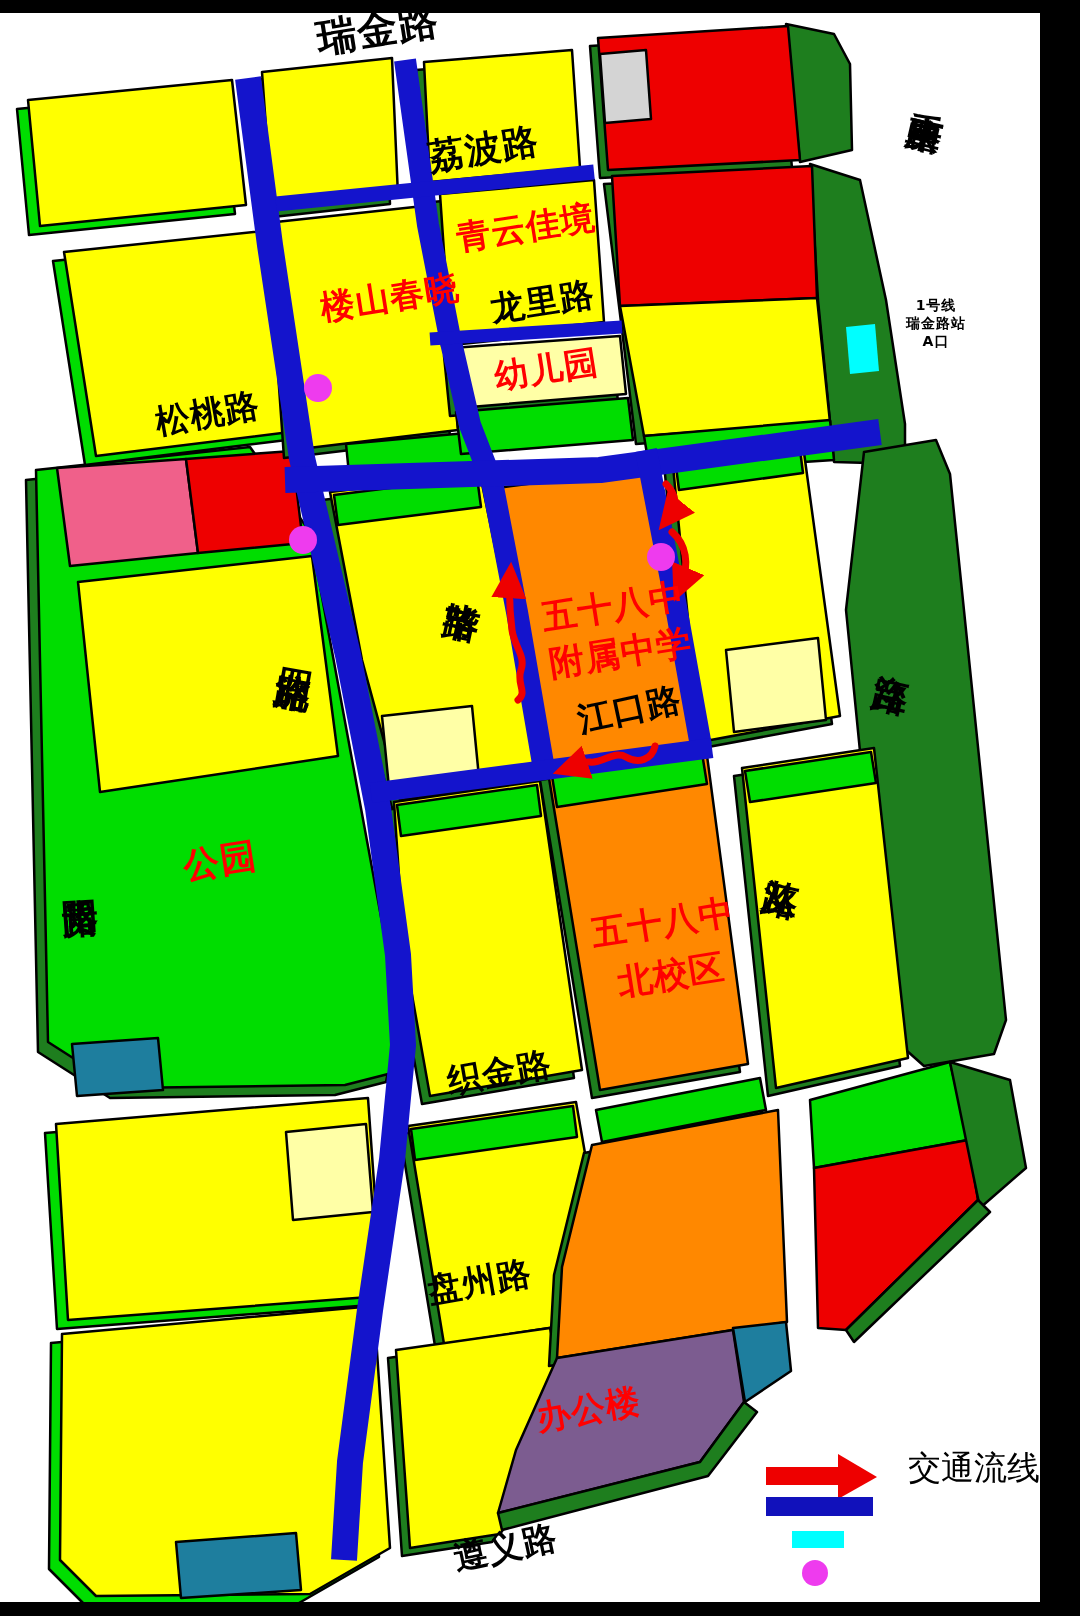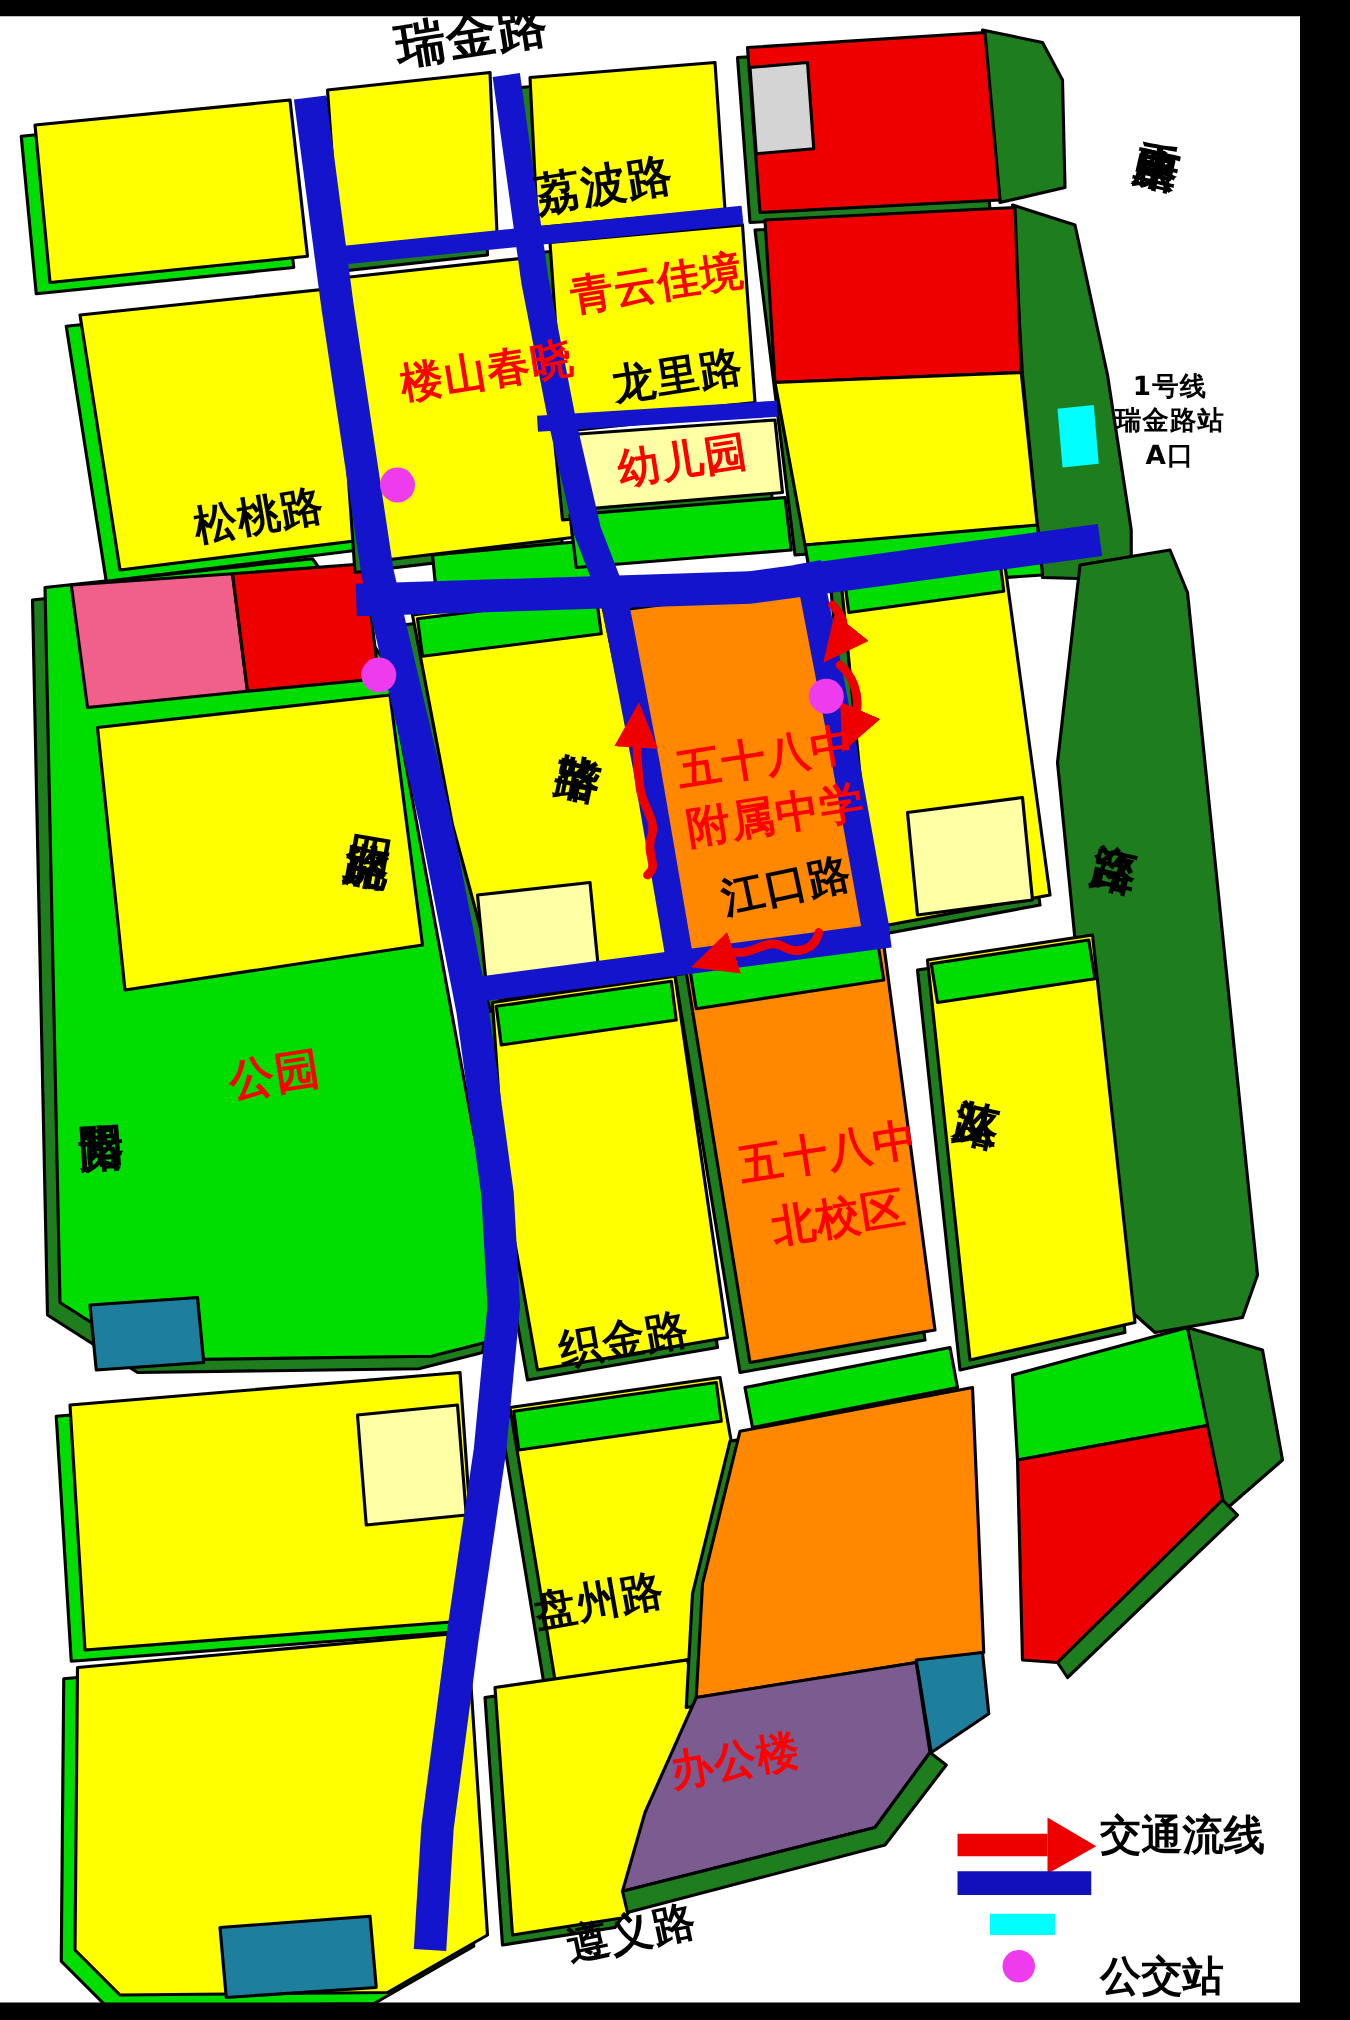--- a/index.html
+++ b/index.html
@@ -9,21 +9,21 @@
   }
   #mapsvg{position:absolute;left:0;top:0;}
   .frame{position:absolute;background:#000;}
   .lbl{
     position:absolute;font-weight:bold;white-space:nowrap;color:#000;
     transform-origin:50% 50%;line-height:1.05;letter-spacing:1px;
   }
   .red{color:#FF0000;}
   .vert{writing-mode:vertical-rl;text-orientation:upright;letter-spacing:2px;}
   .center{text-align:center;white-space:normal;}
-  .legend-lbl{position:absolute;font-weight:bold;color:#000;width:160px;text-align:left;}
+  .legend-lbl{position:absolute;font-weight:normal;color:#000;width:160px;text-align:right;}
 </style>
 </head>
 <body>
 
 <div id="stage">
 
 <svg id="mapsvg" width="1080" height="1616" viewBox="0 0 1080 1616">
   <defs>
     <marker id="ah" markerWidth="6" markerHeight="6" refX="2.6" refY="2.5" orient="auto">
       <path d="M0,0 L5.2,2.5 L0,5 Z" fill="#EE0000"></path>
@@ -200,21 +200,21 @@
 
   <div class="lbl" style="left:316px;top:8px;font-size:40px;transform:rotate(-9deg);">瑞金路</div>
   <div class="lbl" style="left:428px;top:130px;font-size:36px;transform:rotate(-9deg);">荔波路</div>
   <div class="lbl vert" style="left:916px;top:86px;font-size:35px;transform:rotate(13deg);">重庆中路</div>
   <div class="lbl red" style="left:456px;top:210px;font-size:34px;transform:rotate(-9deg);">青云佳境</div>
   <div class="lbl" style="left:490px;top:284px;font-size:34px;transform:rotate(-9deg);">龙里路</div>
   <div class="lbl red" style="left:320px;top:280px;font-size:34px;transform:rotate(-9deg);">楼山春晓</div>
   <div class="lbl red" style="left:494px;top:352px;font-size:34px;transform:rotate(-9deg);">幼儿园</div>
   <div class="lbl" style="left:155px;top:396px;font-size:34px;transform:rotate(-10deg);">松桃路</div>
 
-  <div class="lbl center" style="left:858px;top:296px;width:156px;font-size:21px;line-height:1.3;">
+  <div class="lbl center" style="left:858px;top:296px;width:156px;font-size:14px;line-height:1.3;">
     <div>1号线</div>
     <div>瑞金路站</div>
     <div>A口</div>
   </div>
 
   <div class="lbl vert" style="left:452px;top:575px;font-size:36px;transform:rotate(12deg);">毕节路</div>
   <div class="lbl vert" style="left:282px;top:642px;font-size:36px;transform:rotate(10deg);">四流北路</div>
 
   <div class="lbl red center" style="left:532px;top:583px;width:170px;font-size:35px;line-height:1.35;transform:rotate(-9deg);">
     <div>五十八中</div>
@@ -231,18 +231,17 @@
     <div>五十八中</div>
     <div>北校区</div>
   </div>
 
   <div class="lbl" style="left:447px;top:1055px;font-size:34px;transform:rotate(-10deg);">织金路</div>
   <div class="lbl" style="left:427px;top:1264px;font-size:34px;transform:rotate(-10deg);">盘州路</div>
   <div class="lbl red" style="left:536px;top:1392px;font-size:34px;transform:rotate(-10deg);">办公楼</div>
   <div class="lbl" style="left:453px;top:1530px;font-size:34px;transform:rotate(-12deg);">遵义路</div>
 
   <div class="legend-lbl" style="left:880px;top:1446px;font-size:33px;">交通流线</div>
-  <div class="legend-lbl" style="left:880px;top:1559px;font-size:33px;">公交站</div>
 
   <div class="frame" style="left:0;top:0;width:1080px;height:13px;"></div>
   <div class="frame" style="left:1040px;top:0;width:40px;height:1616px;"></div>
   <div class="frame" style="left:0;top:1602px;width:1080px;height:14px;"></div>
 </div>
 
 </body></html>

